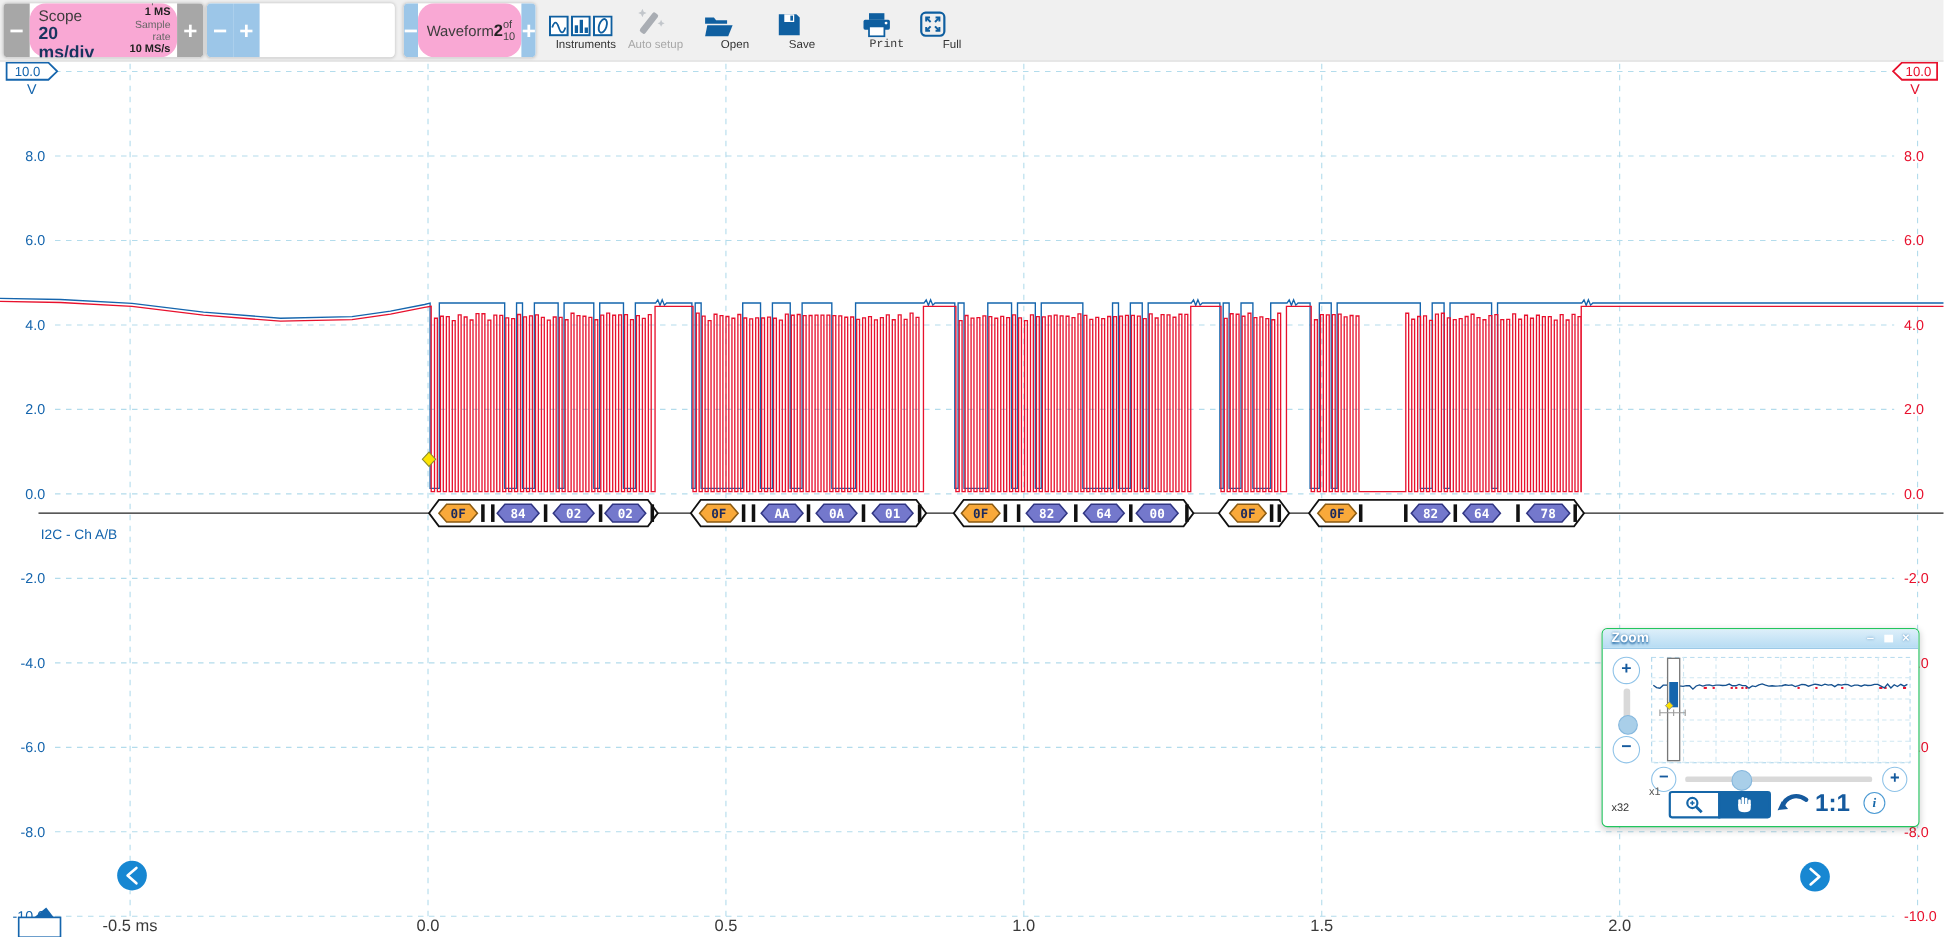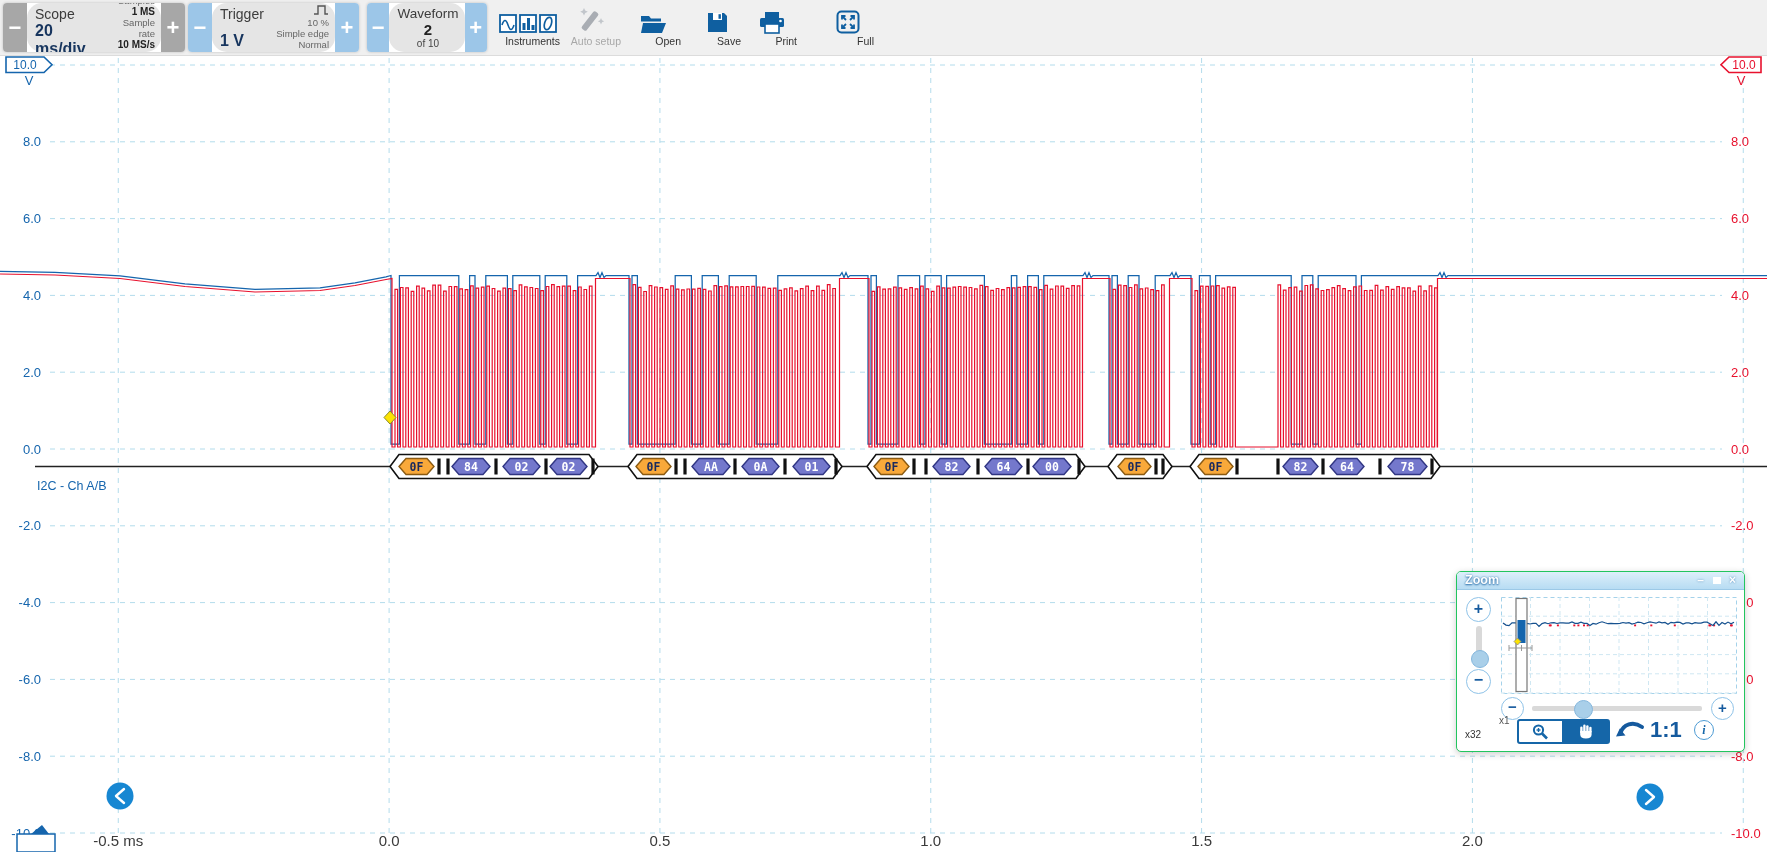--- a/index.html
+++ b/index.html
@@ -7,44 +7,44 @@
        font-family:"Liberation Sans",sans-serif;}
 
   
   .toolbar{position:absolute;left:0;top:0;width:1767px;height:55px;background:#f0f0f0;
            border-bottom:1px solid #dcdcdc;z-index:5;}
   .panel{position:absolute;top:3px;height:49px;display:flex;border-radius:4px;overflow:hidden;
          box-shadow:0 0 3px rgba(0,0,0,.22);background:#fff;}
   .pm{width:24px;display:flex;align-items:center;justify-content:center;color:#fff;
       font-size:22px;font-weight:bold;user-select:none;}
   .pm.gray{background:#a7a7a7;} .pm.blue{background:#9cc6e8;}
-  .pbody{flex:1;background:#e5e5e5;display:flex;padding:3px 6px 2px 8px;border-radius:15px;}
+  .pbody{flex:1;background:#f9a8d4;display:flex;padding:3px 6px 2px 8px;border-radius:15px;}
   .pcol-main{display:flex;flex-direction:column;justify-content:space-between;}
   .ptitle{font-size:14px;color:#3c3c3c;}
   .pvalue{font-size:16px;font-weight:bold;color:#17355e;}
   .pcol-side{margin-left:auto;text-align:right;font-size:9.5px;color:#666;
              display:flex;flex-direction:column;justify-content:flex-end;line-height:11px;}
   .pcol-side b{color:#222;font-size:10px;}
   .p-scope{left:3px;width:182px;}
   .p-trigger{left:188px;width:171px;}
   .p-wave{left:367px;width:120px;}
-  .wave-center{flex:1;display:flex;flex-direction:column;align-items:center;justify-content:flex-end;padding:1px 0;}
+  .wave-center{flex:1;display:flex;flex-direction:row;align-items:center;justify-content:center;padding:1px 0;}
   .wave-center .wt{font-size:13.5px;color:#3c3c3c;}
   .wave-center .wv{font-size:15px;color:#222;font-weight:bold;}
   .wave-center .wo{font-size:10px;color:#444;}
 
   .tool{position:absolute;top:4px;text-align:right;cursor:pointer;}
   .tool .glyph{height:30px;display:flex;align-items:flex-end;justify-content:center;}
   .tool .tlabel{font-size:10.5px;color:#333;margin-top:1px;}
   .tool.disabled .tlabel{color:#a8a8a8;}
   .t-instruments{left:496px;width:64px;}
   .t-auto{left:563px;width:58px;}
   .t-open{left:627px;width:54px;}
   .t-save{left:693px;width:48px;}
-  .t-print{left:747px;width:50px;}
+  .t-print{left:772px;width:50px;font-family:Liberation Mono, monospace;}
   .t-full{left:822px;width:52px;}
 
   .pico-logo{position:absolute;right:16px;top:1px;width:170px;text-align:right;line-height:1;}
   .pico-brand{font-family:"Liberation Serif",serif;font-size:35px;color:#969696;letter-spacing:1px;}
   .pico-reg{font-size:10px;color:#969696;vertical-align:super;}
   .pico-sub{font-family:"Liberation Serif",serif;font-size:12.5px;color:#9a9a9a;letter-spacing:3px;margin-top:1px;}
 
   
   #main-svg{position:absolute;left:0;top:0;z-index:1;}
 
@@ -102,36 +102,20 @@
         <b>1 MS</b>
         <span>Sample rate</span>
         <b>10 MS/s</b>
       </div>
     </div>
     <div class="pm gray">+</div>
   </div>
 
   <div class="panel p-trigger">
     <div class="pm blue">−</div>
-    <div class="pbody">
-      <div class="pcol-main">
-        <div class="ptitle">Trigger</div>
-        <div class="pvalue">1 V</div>
-      </div>
-      <div class="pcol-side">
-        <span style="align-self:flex-end;">
-          <svg width="16" height="10" viewBox="0 0 16 10">
-              <polyline points="1,9 5,9 5,1 12,1 12,9 15,9" fill="none" stroke="#555" stroke-width="1.4"></polyline>
-            </svg>
-        </span>
-        <span>10 %</span>
-        <span>Simple edge</span>
-        <span>Normal</span>
-      </div>
-    </div>
     <div class="pm blue">+</div>
   </div>
 
   <div class="panel p-wave">
     <div class="pm blue">−</div>
     <div class="pbody">
       <div class="wave-center">
         <div class="wt">Waveform</div>
         <div class="wv">2</div>
         <div class="wo">of 10</div>

